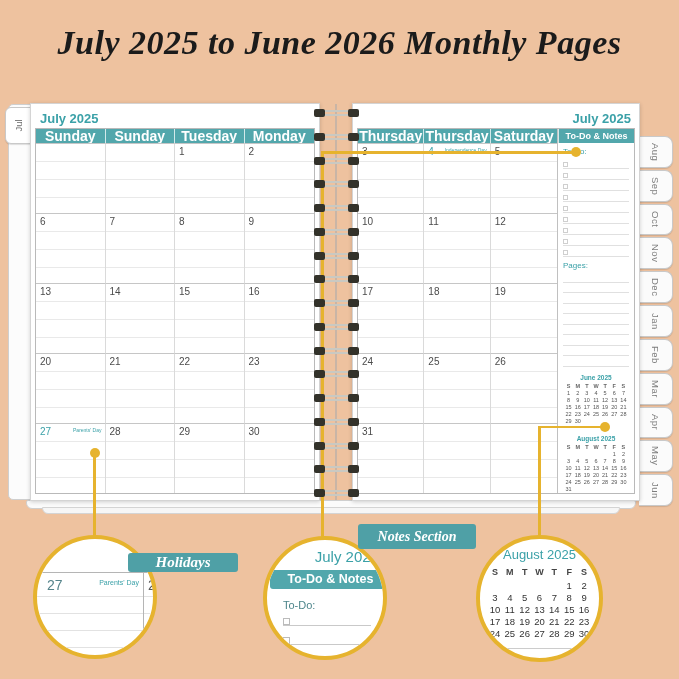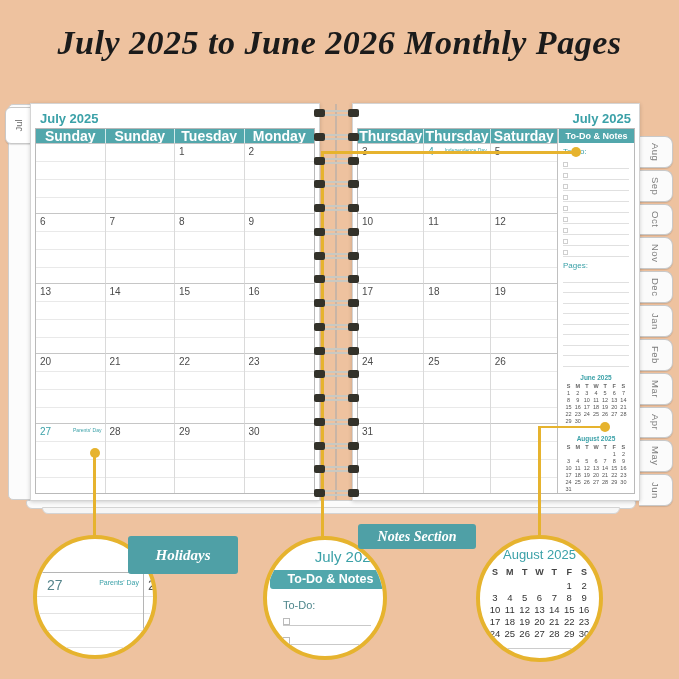--- a/index.html
+++ b/index.html
@@ -92,21 +92,21 @@
   .c2 .zrow{position:absolute;left:16px;width:88px;height:10px;border-bottom:1.5px solid #c9c9c9;}
   .c2 .zrow i{position:absolute;left:0;bottom:0;width:7px;height:7px;border:1px solid #bbb;background:#fff;}
   .c3 .mini{width:104px;margin:8px auto 0;}
   .c3 .mini-title{font-size:13px;font-weight:normal;margin:2px 0 5px;}
   .c3 .mh{font-size:9px;color:#444;height:13px;}
   .c3 .md{font-size:9.5px;color:#333;height:12px;}
   .c3 .botline{position:absolute;left:10px;right:10px;bottom:9px;height:1px;background:#ccc;}
 
   
   .badge{position:absolute;background:var(--teal-badge);color:#fff;font-family:"Liberation Serif",serif;font-style:italic;font-weight:bold;display:flex;flex-direction:column;align-items:center;justify-content:center;border-radius:3px;z-index:9;text-align:center;line-height:1.12;}
-  .b1{left:128px;top:536px;width:110px;height:38px;font-size:15px;}
+  .b1{left:128px;top:553px;width:110px;height:19px;font-size:15px;}
   .b2{left:358px;top:524px;width:118px;height:25px;font-size:14px;}
   .b3{left:573px;top:537px;width:103px;height:36px;font-size:11.5px;}
 </style>
 </head>
 <body>
 
 <div class="canvas">
 
   <div class="main-title">July 2025 to June 2026 Monthly Pages</div>
 

